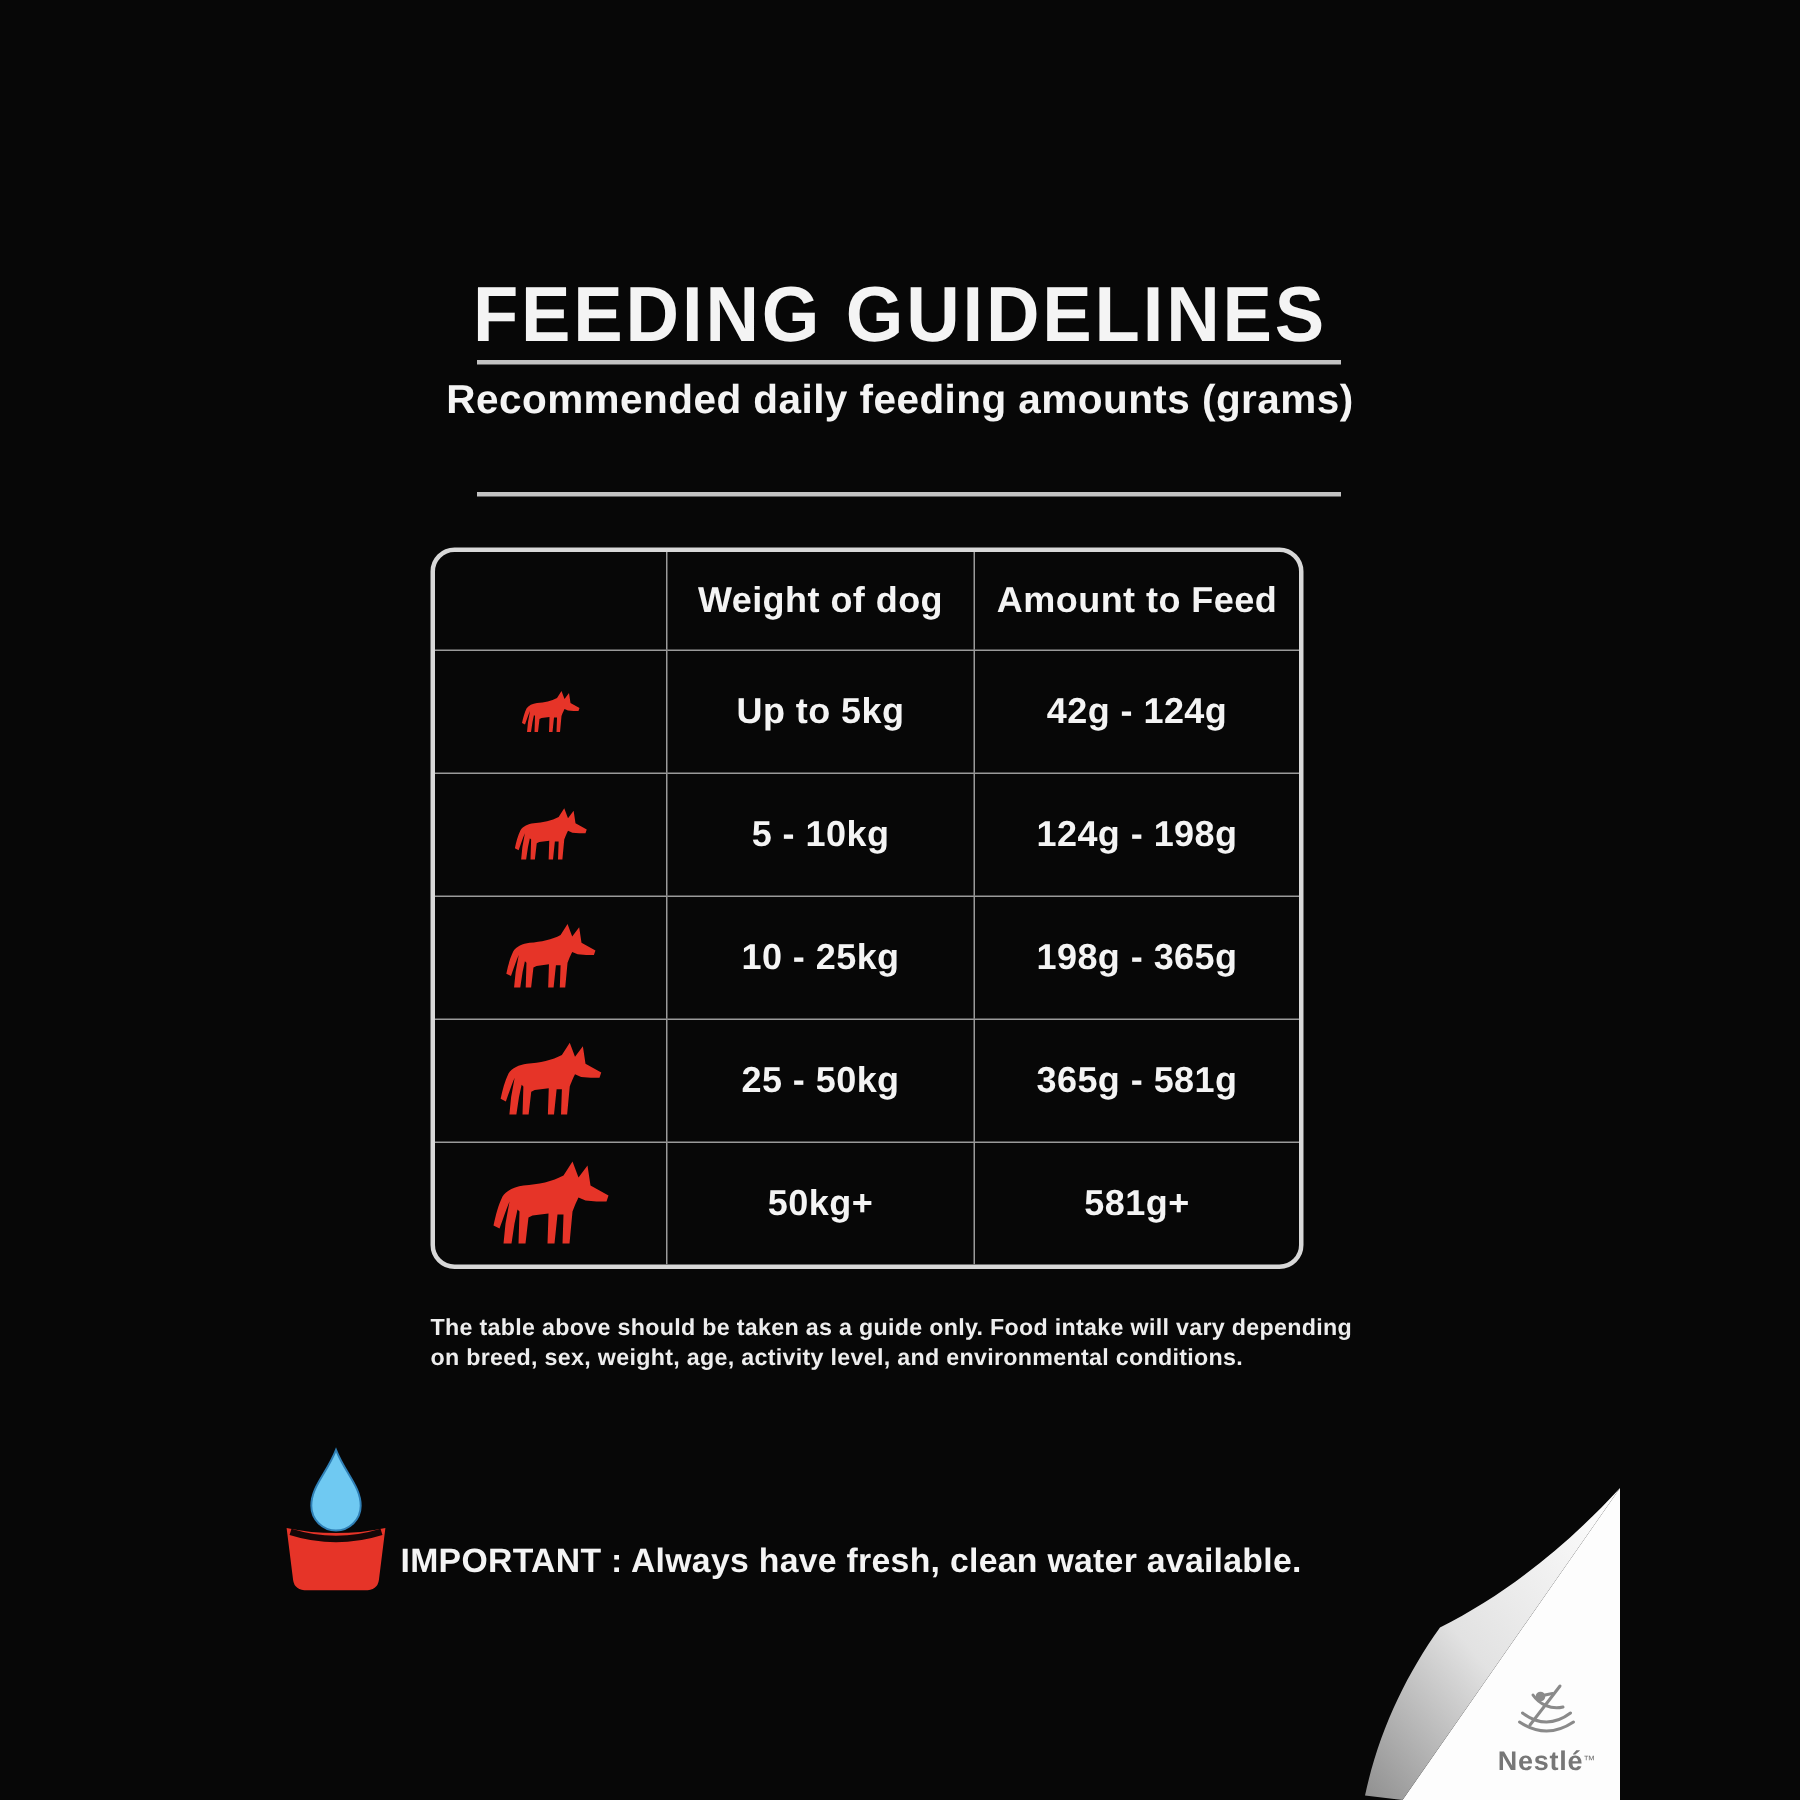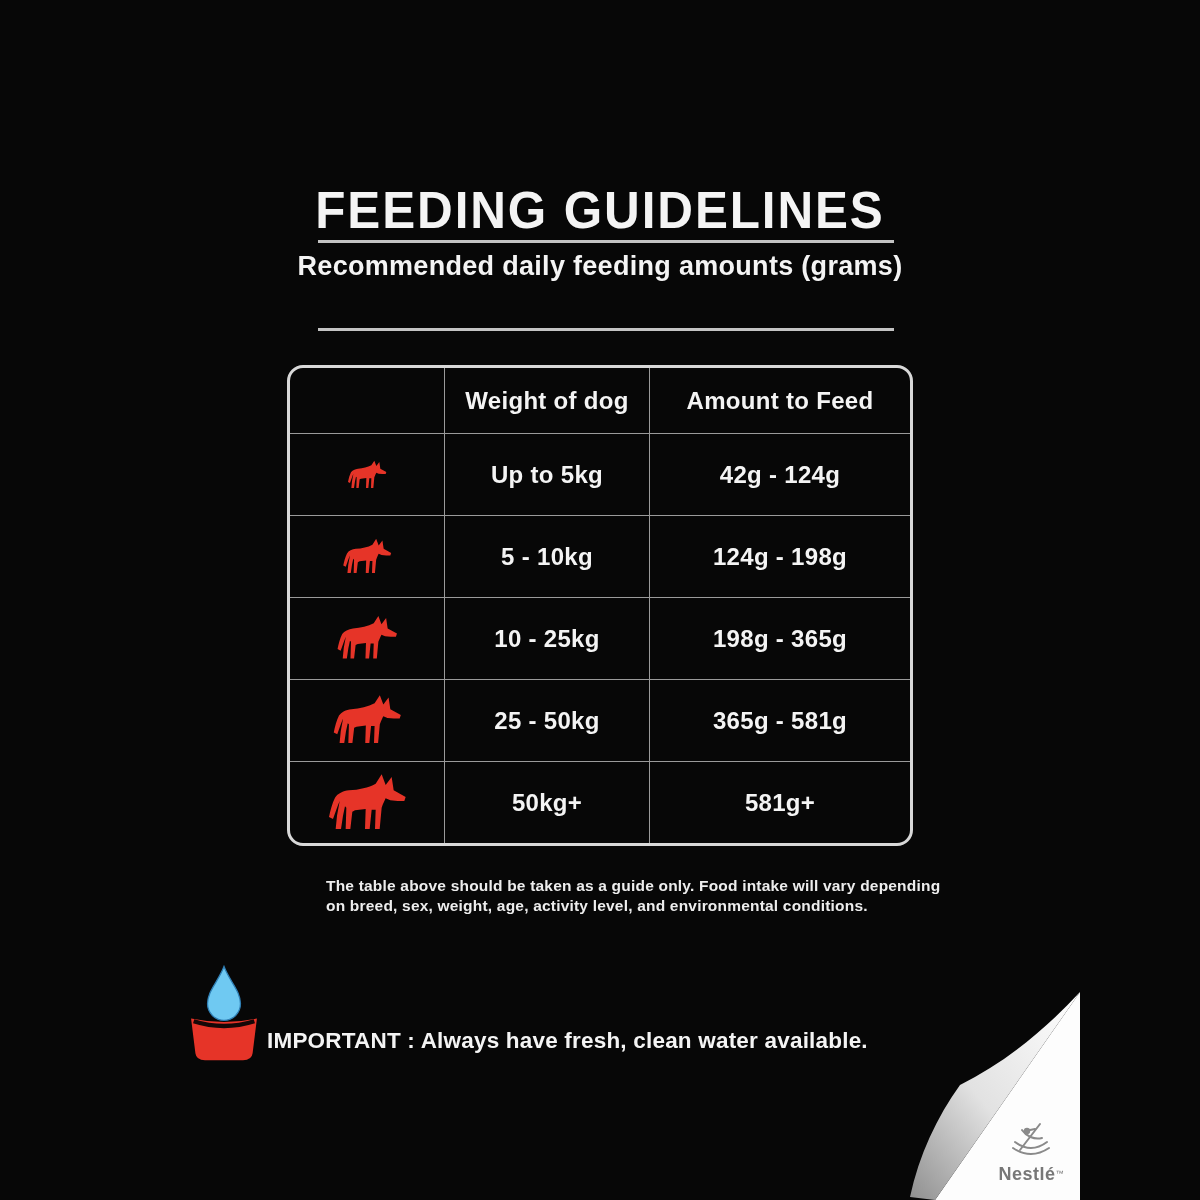--- a/index.html
+++ b/index.html
@@ -17,41 +17,41 @@
     top:180px;font-size:52px;font-weight:bold;letter-spacing:2px;
     transform:scaleX(.95);transform-origin:center;
   }
   .rule{height:3px;background:#c3c3c3;left:318px;width:576px;}
   #rule1{top:240px;}
   #rule2{top:328px;}
   .subtitle{top:251px;font-size:27px;font-weight:bold;letter-spacing:.3px;}
   .note{top:288px;font-size:22px;font-weight:bold;}
 
   .feed-table{
-    left:287px;top:365px;width:626px;height:481px;
+    left:287px;top:365px;width:582px;height:481px;
     border:3px solid #d8d8d8;border-radius:16px;overflow:hidden;
     display:grid;box-sizing:border-box;
     grid-template-columns:155px 205px 1fr;
     grid-template-rows:65px repeat(5,1fr);
   }
   .cell{
     display:flex;align-items:center;justify-content:center;
     color:#f4f4f4;font-weight:bold;font-size:24px;letter-spacing:.3px;
     border-top:1.5px solid #9a9a9a;box-sizing:border-box;
   }
   .cell.hdr{border-top:none;}
   .cell.br{border-right:1.5px solid #9a9a9a;}
 
   .dog{fill:#e63428;display:block;}
   .d1{width:40px;}.d2{width:50px;}.d3{width:62px;}.d4{width:70px;}.d5{width:80px;}
 
   .footnote{
     left:287px;top:876px;width:630px;
     font-size:15.5px;font-weight:bold;line-height:1.32;
-    color:#ededed;letter-spacing:.2px;margin-left:39px;
+    color:#ededed;letter-spacing:.2px;
   }
 
   .bowl-wrap{left:185px;top:963px;width:78px;height:106px;}
   .important{
     left:267px;top:1028px;font-size:22.5px;font-weight:bold;color:#f4f4f4;
     letter-spacing:.2px;
   }
 
   .curl-svg{left:900px;top:985px;width:185px;height:215px;}
   .brand{

